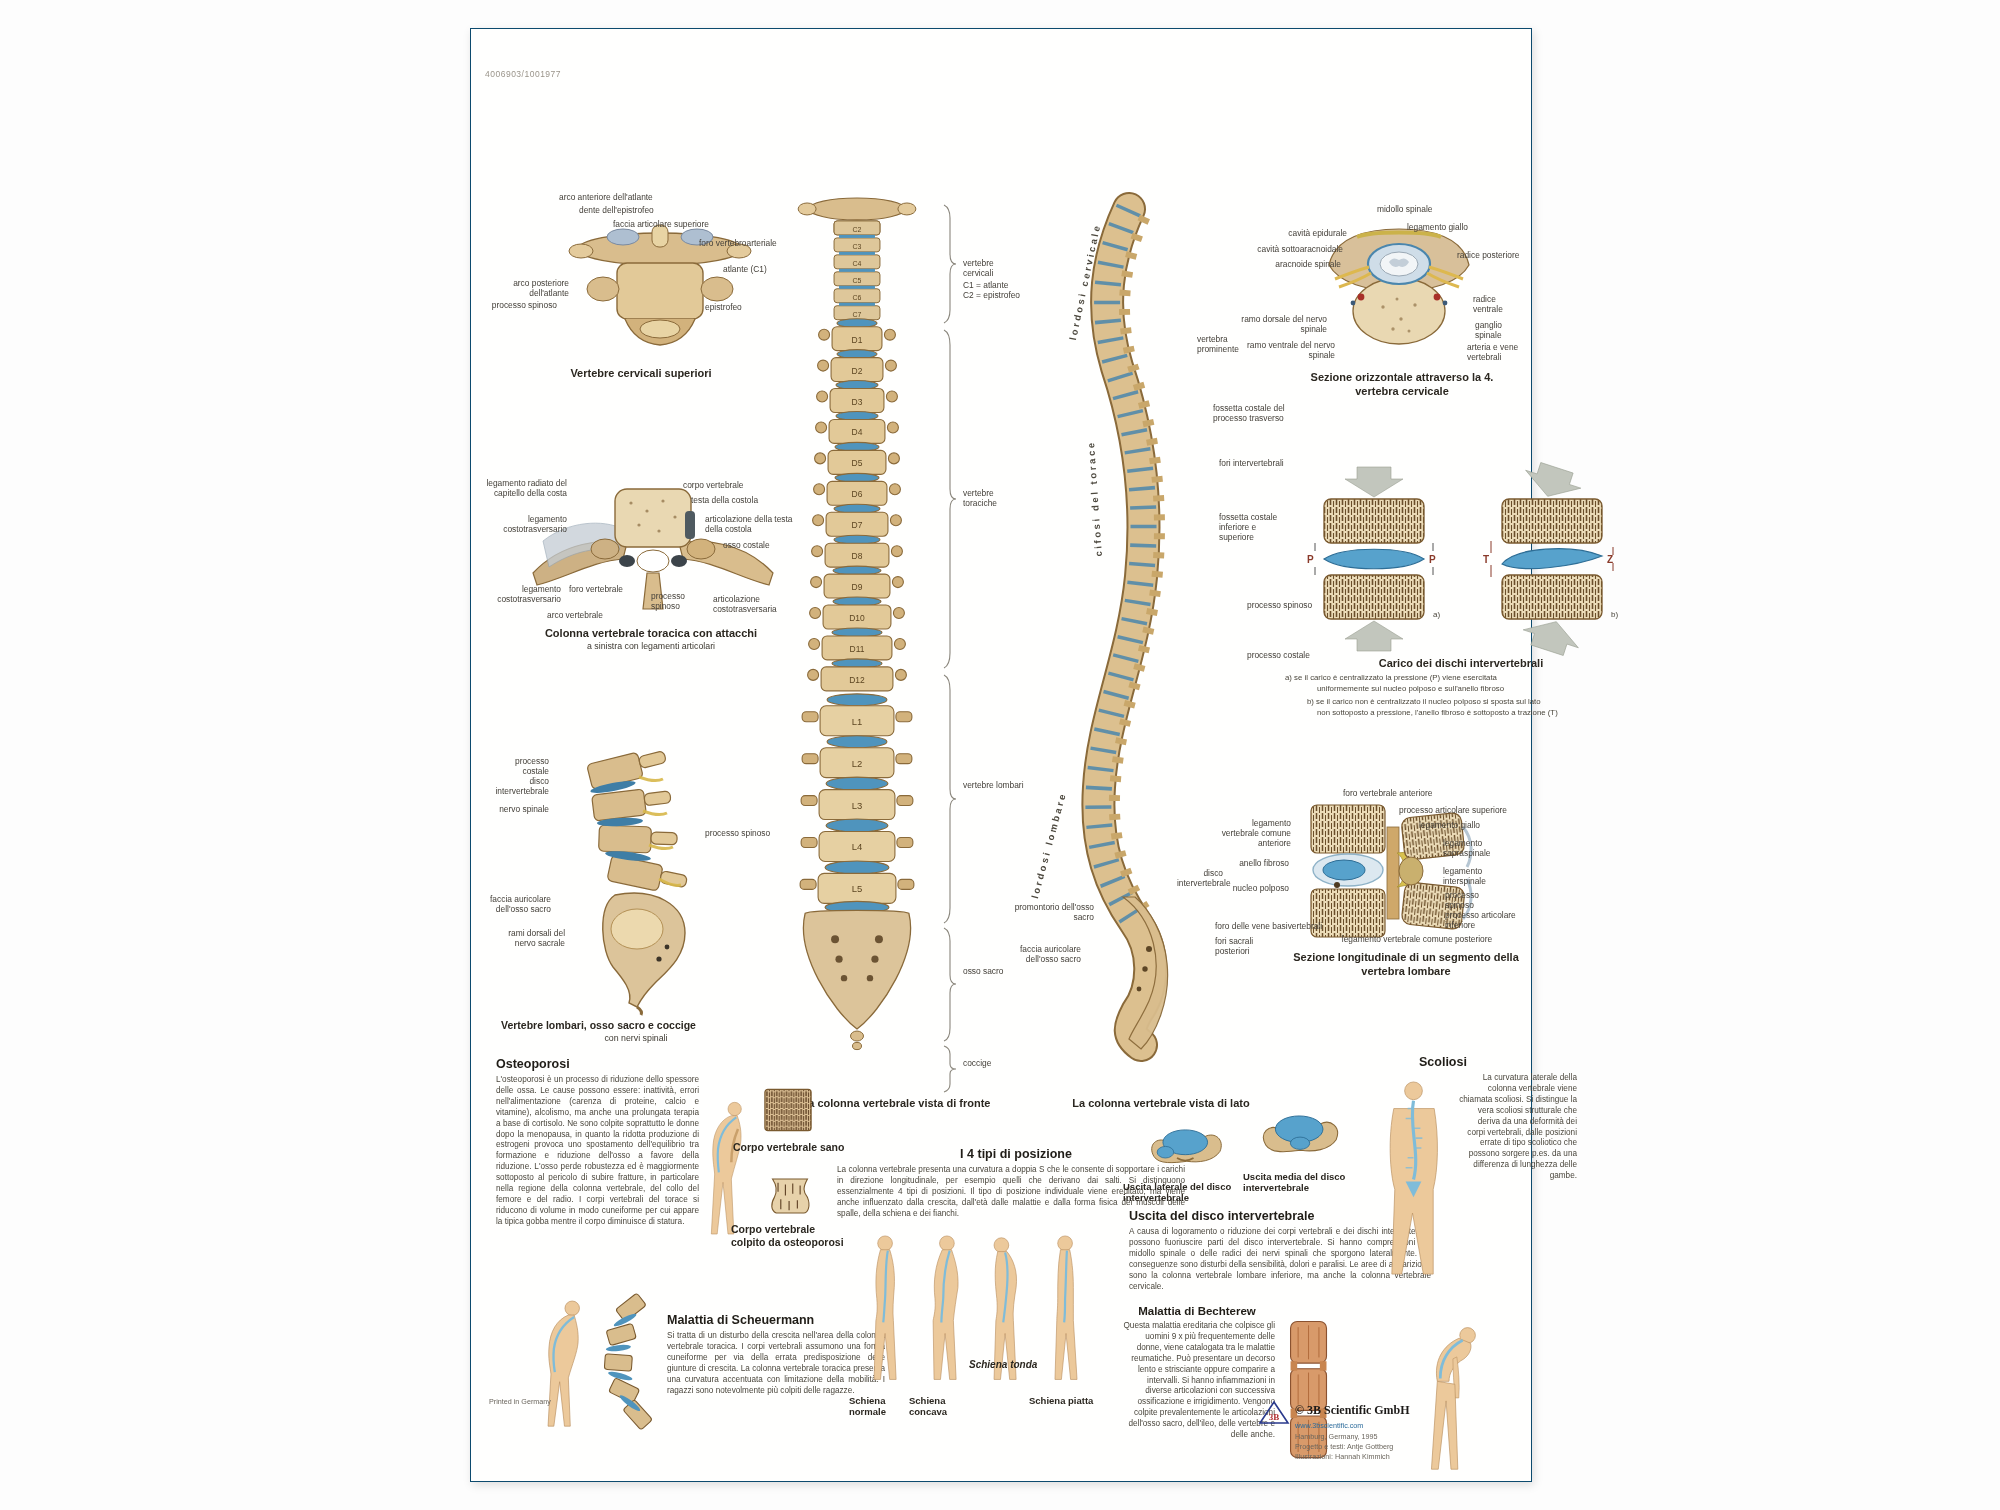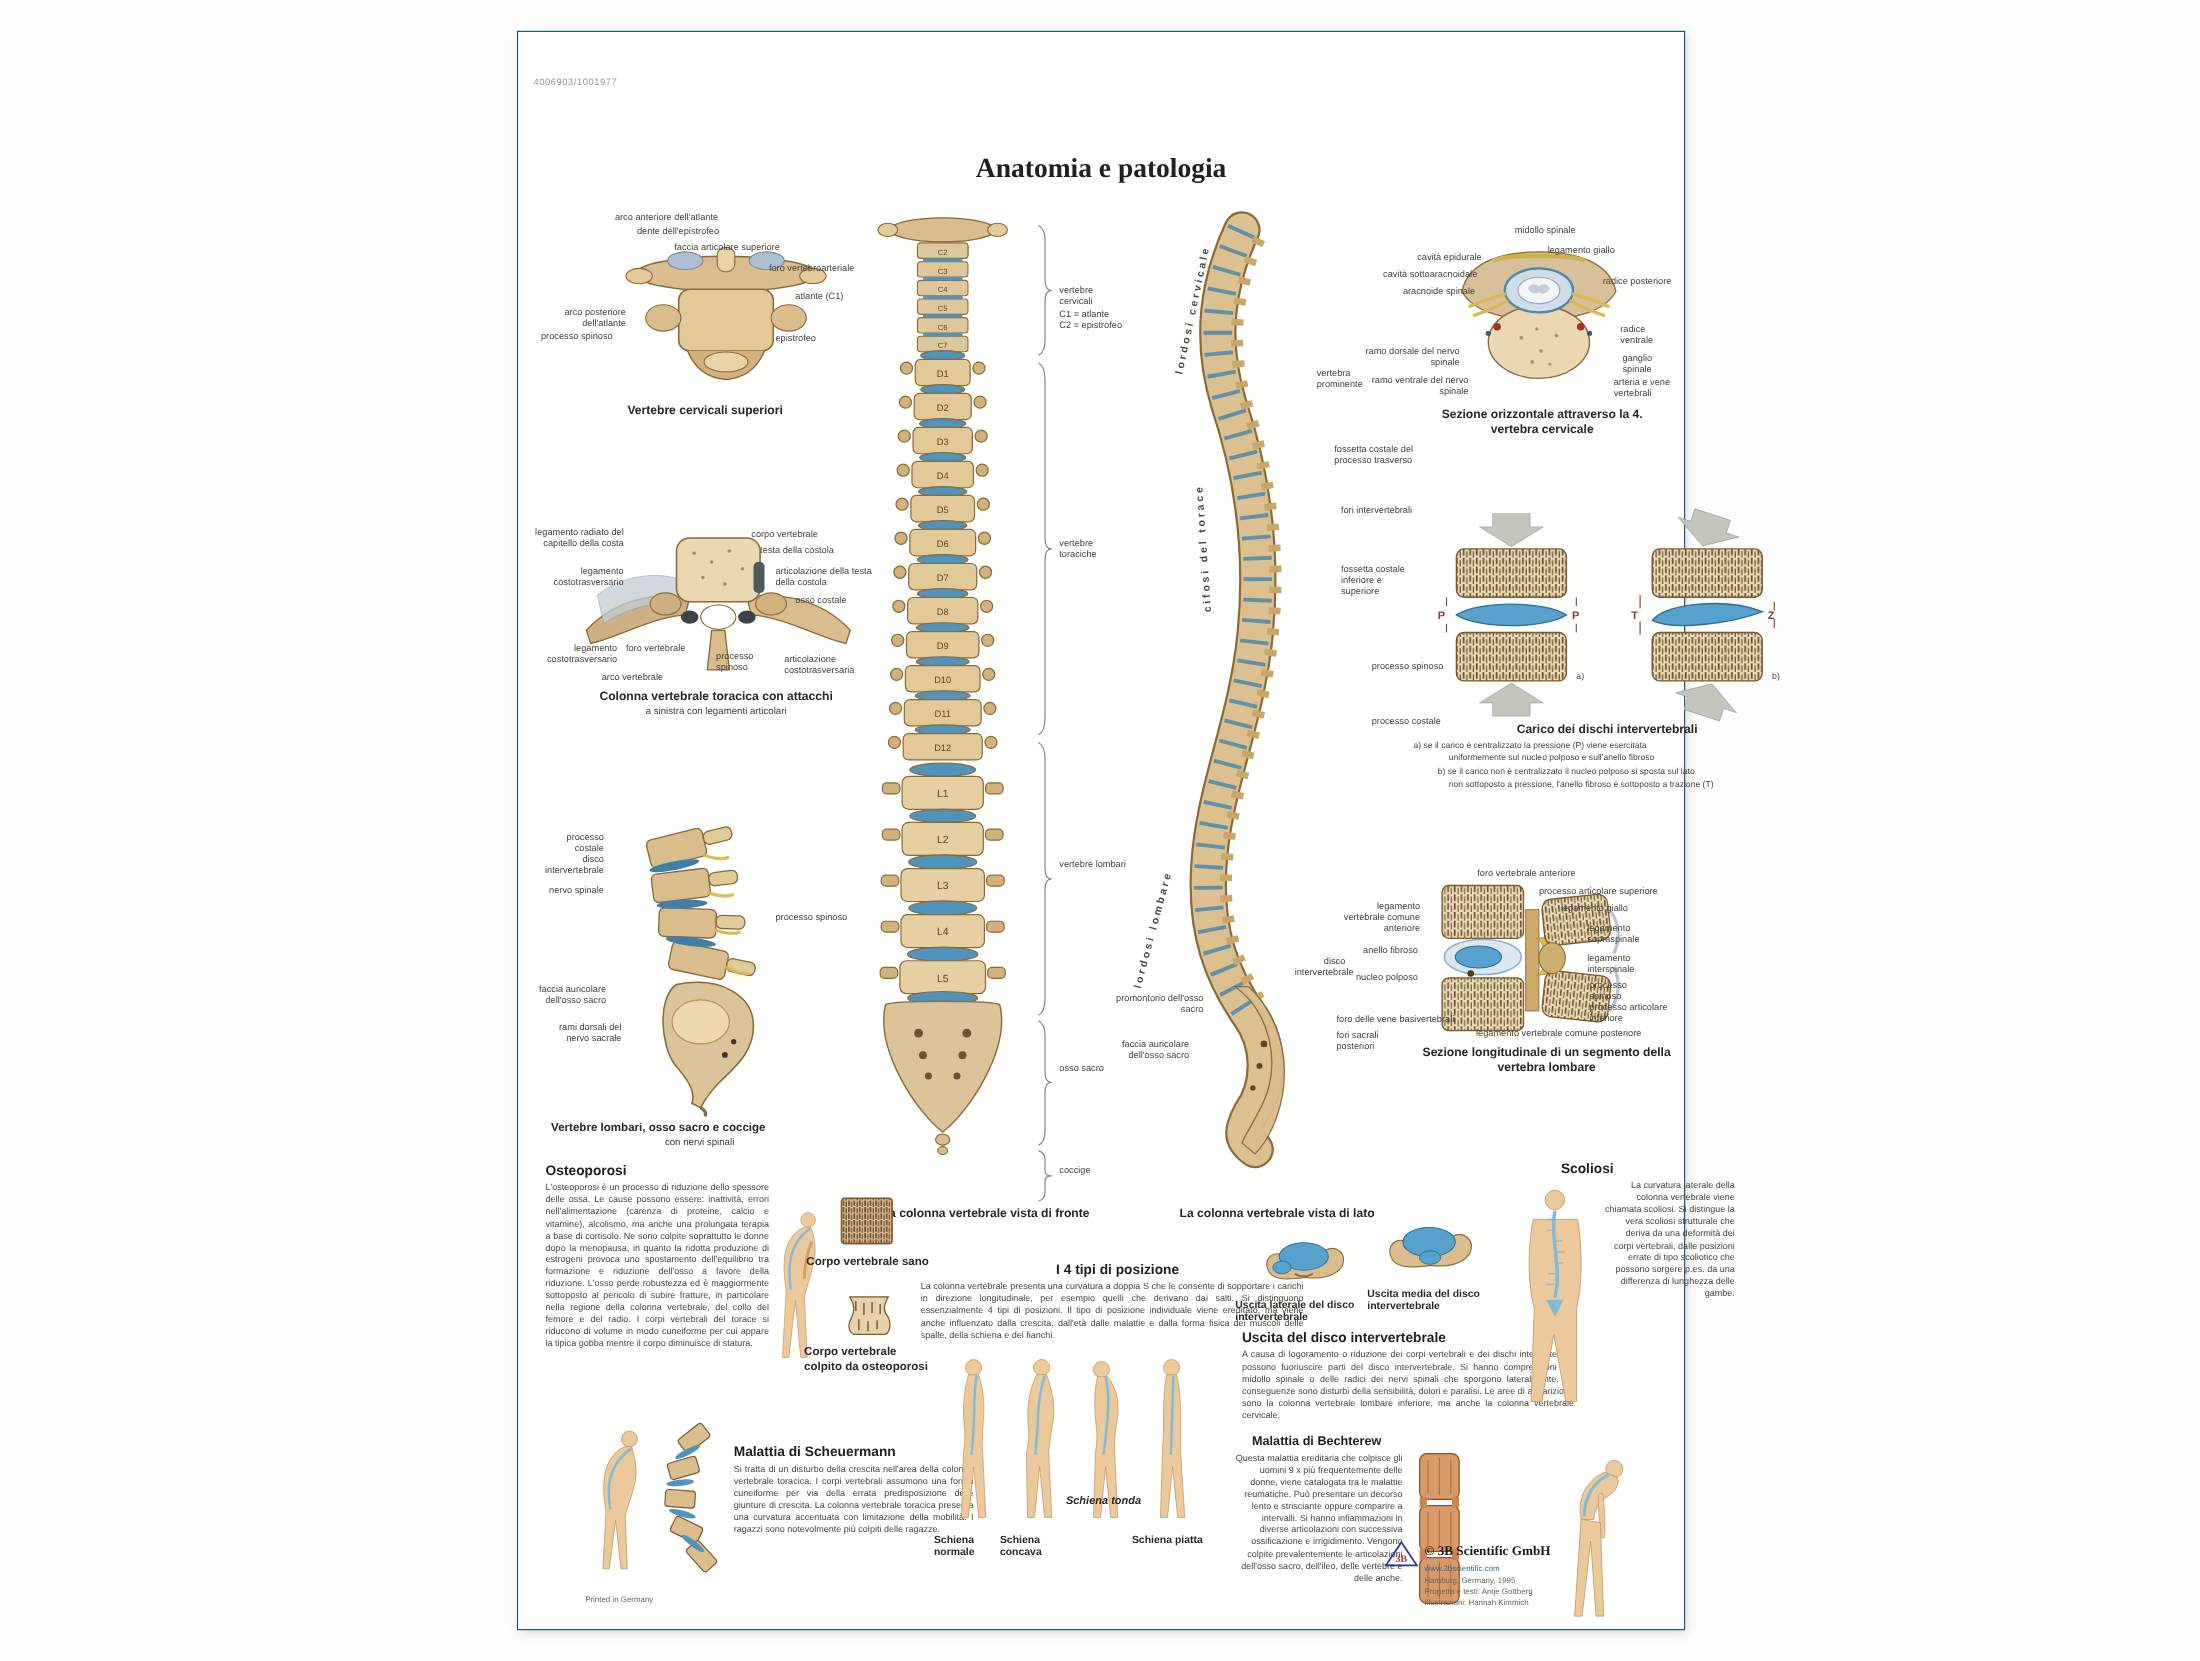--- a/index.html
+++ b/index.html
@@ -25,21 +25,20 @@
   .foot{position:absolute;font:7.2px/1.4 "Liberation Sans",sans-serif;color:#6a655c;}
   svg{position:absolute;overflow:visible;}
 </style>
 </head>
 <body>
 
 <div class="stage">
 <div class="poster">
 
   <div class="code" style="left:14px;top:40px;">4006903/1001977</div>
-  <div class="subtitle">Anatomia e patologia</div>
 
   <svg style="left:84px;top:182px;width:210px;height:145px;" viewBox="0 0 210 145">
     <ellipse cx="105" cy="38" rx="82" ry="16" fill="#d9bd8d" stroke="#8a6a3a" stroke-width="1.4"></ellipse>
     <ellipse cx="26" cy="40" rx="12" ry="7" fill="#e4cb9c" stroke="#8a6a3a"></ellipse>
     <ellipse cx="184" cy="40" rx="12" ry="7" fill="#e4cb9c" stroke="#8a6a3a"></ellipse>
     <ellipse cx="68" cy="26" rx="16" ry="8" fill="#aebfd1" stroke="#7a8aa0"></ellipse>
     <ellipse cx="142" cy="26" rx="16" ry="8" fill="#aebfd1" stroke="#7a8aa0"></ellipse>
     <rect x="97" y="14" width="16" height="22" rx="7" fill="#e8d4a4" stroke="#8a6a3a"></rect>
     <rect x="62" y="52" width="86" height="56" rx="10" fill="#e2c globalization"></rect>
     <rect x="62" y="52" width="86" height="56" rx="10" fill="#e2c998" stroke="#8a6a3a" stroke-width="1.4"></rect>
@@ -487,21 +486,21 @@
     </g>
     <g fill="#4f94bd">
           <ellipse cx="27" cy="30" rx="13" ry="3" transform="rotate(-27 27 30)"></ellipse>
           <ellipse cx="20" cy="59" rx="13" ry="3" transform="rotate(-6 20 59)"></ellipse>
           <ellipse cx="22" cy="88" rx="13" ry="3" transform="rotate(15 22 88)"></ellipse>
           <ellipse cx="32" cy="116" rx="13" ry="3" transform="rotate(37 32 116)"></ellipse>
         </g>
   </svg>
   <div class="hd" style="left:196px;top:1284px;">Malattia di Scheuermann</div>
   <div class="bd" style="left:196px;top:1302px;width:218px;">Si tratta di un disturbo della crescita nell'area della colonna vertebrale toracica. I corpi vertebrali assumono una forma cuneiforme per via della errata predisposizione delle giunture di crescita. La colonna vertebrale toracica presenta una curvatura accentuata con limitazione della mobilità. I ragazzi sono notevolmente più colpiti delle ragazze.</div>
-  <div class="foot" style="left:18px;top:1420px;margin-left:43px;">Printed in Germany</div>
+  <div class="foot" style="left:18px;top:1368px;">Printed in Germany</div>
 
   <div class="hd" style="left:380px;top:1118px;width:330px;text-align:center;">I 4 tipi di posizione</div>
   <div class="bd" style="left:366px;top:1136px;width:348px;">La colonna vertebrale presenta una curvatura a doppia S che le consente di sopportare i carichi in direzione longitudinale, per esempio quelli che derivano dai salti. Si distinguono essenzialmente 4 tipi di posizioni. Il tipo di posizione individuale viene ereditato, ma viene anche influenzato dalla crescita, dall'età dalle malattie e dalla forma fisica dei muscoli delle spalle, della schiena e dei fianchi.</div>
 
   <svg style="left:392px;top:1202px;width:46px;height:158px;" viewBox="0 0 50 165">
     <circle cx="24" cy="10" r="8" fill="#ecc99b" stroke="#bb9262" stroke-width=".7"></circle>
     <path d="M19,17 C14,34 13,52 15,70 C16,82 15,88 14,94 L12,158 h7 L24,108 L29,158 h7 L33,94 C32,84 33,70 34,58 C35,40 32,26 29,17 Z" fill="#ecc99b" stroke="#bb9262" stroke-width=".7"></path>
     <path d="M27,18 C24,34 25,52 24,70 C23,82 23,88 22,96" fill="none" stroke="#7fbcd9" stroke-width="2.4"></path>
   </svg>
   <svg style="left:452px;top:1202px;width:46px;height:158px;" viewBox="0 0 50 165">

